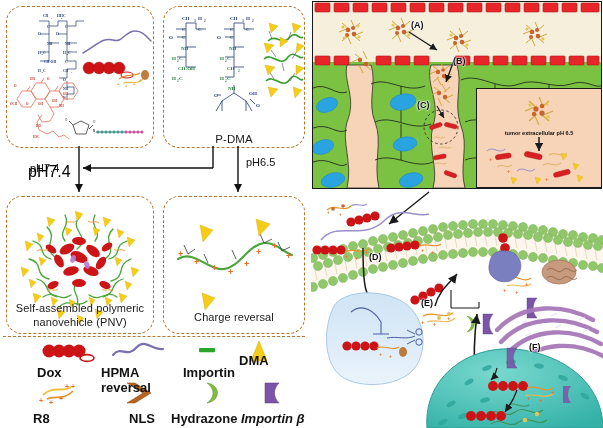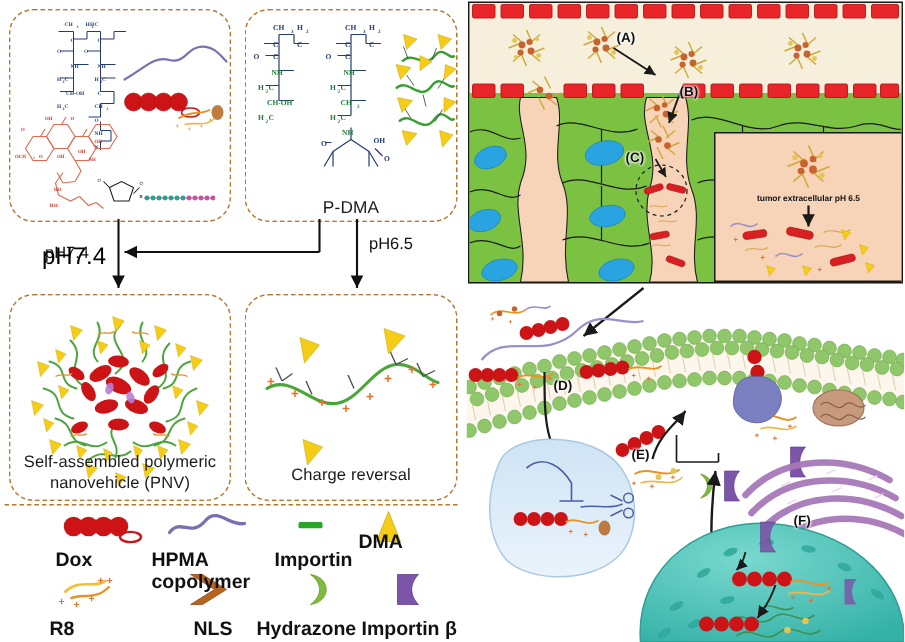--- a/index.html
+++ b/index.html
@@ -420,28 +420,28 @@
               <text x="62" y="52">+</text>
               <text x="68" y="52">+</text>
           </g>
         </g>
         <path d="M132 46 l16 10 l-16 10 l-8 0 l16 -10 l-16 -10 z" fill="#b5651d" stroke="#8c4512" stroke-width="0.5"></path>
         <path d="M204 46 C218 48, 218 64, 204 66 C212 60, 212 52, 204 46 z" fill="#7fbb3c" stroke="#5e9128" stroke-width="0.5"></path>
         <path d="M262 46 l14 0 C270 52, 270 60, 276 66 l-14 0 z" fill="#7c55a8" stroke="#5c3a82" stroke-width="0.5"></path>
       </svg>
 
       <div class="legtxt" style="left:34px;top:28px;width:58px;">Dox</div>
-      <div class="legtxt" style="left:98px;top:28px;width:84px;">HPMA copolymer</div>
+      <div class="legtxt" style="left:98px;top:28px;width:84px;">HPMA reversal</div>
       <div class="legtxt" style="left:180px;top:28px;width:60px;">Importin</div>
       <div class="legtxt" style="left:236px;top:16px;width:44px;">DMA</div>
 
       <div class="legtxt" style="left:30px;top:74px;width:50px;">R8</div>
       <div class="legtxt" style="left:126px;top:74px;width:46px;">NLS</div>
       <div class="legtxt" style="left:168px;top:74px;width:70px;">Hydrazone α</div>
-      <div class="legtxt" style="left:238px;top:74px;width:66px;">Importin β</div>
+      <div class="legtxt" style="left:238px;top:74px;width:66px;font-style:italic;">Importin β</div>
     </div>
   </div>
 
   <div id="rightcol">
 
     <div class="tissuebox">
       <svg viewBox="0 0 288 186" style="position:absolute;inset:0;width:288px;height:186px;">
 
         <rect x="0" y="0" width="288" height="60" fill="#f6efdc"></rect>
 

